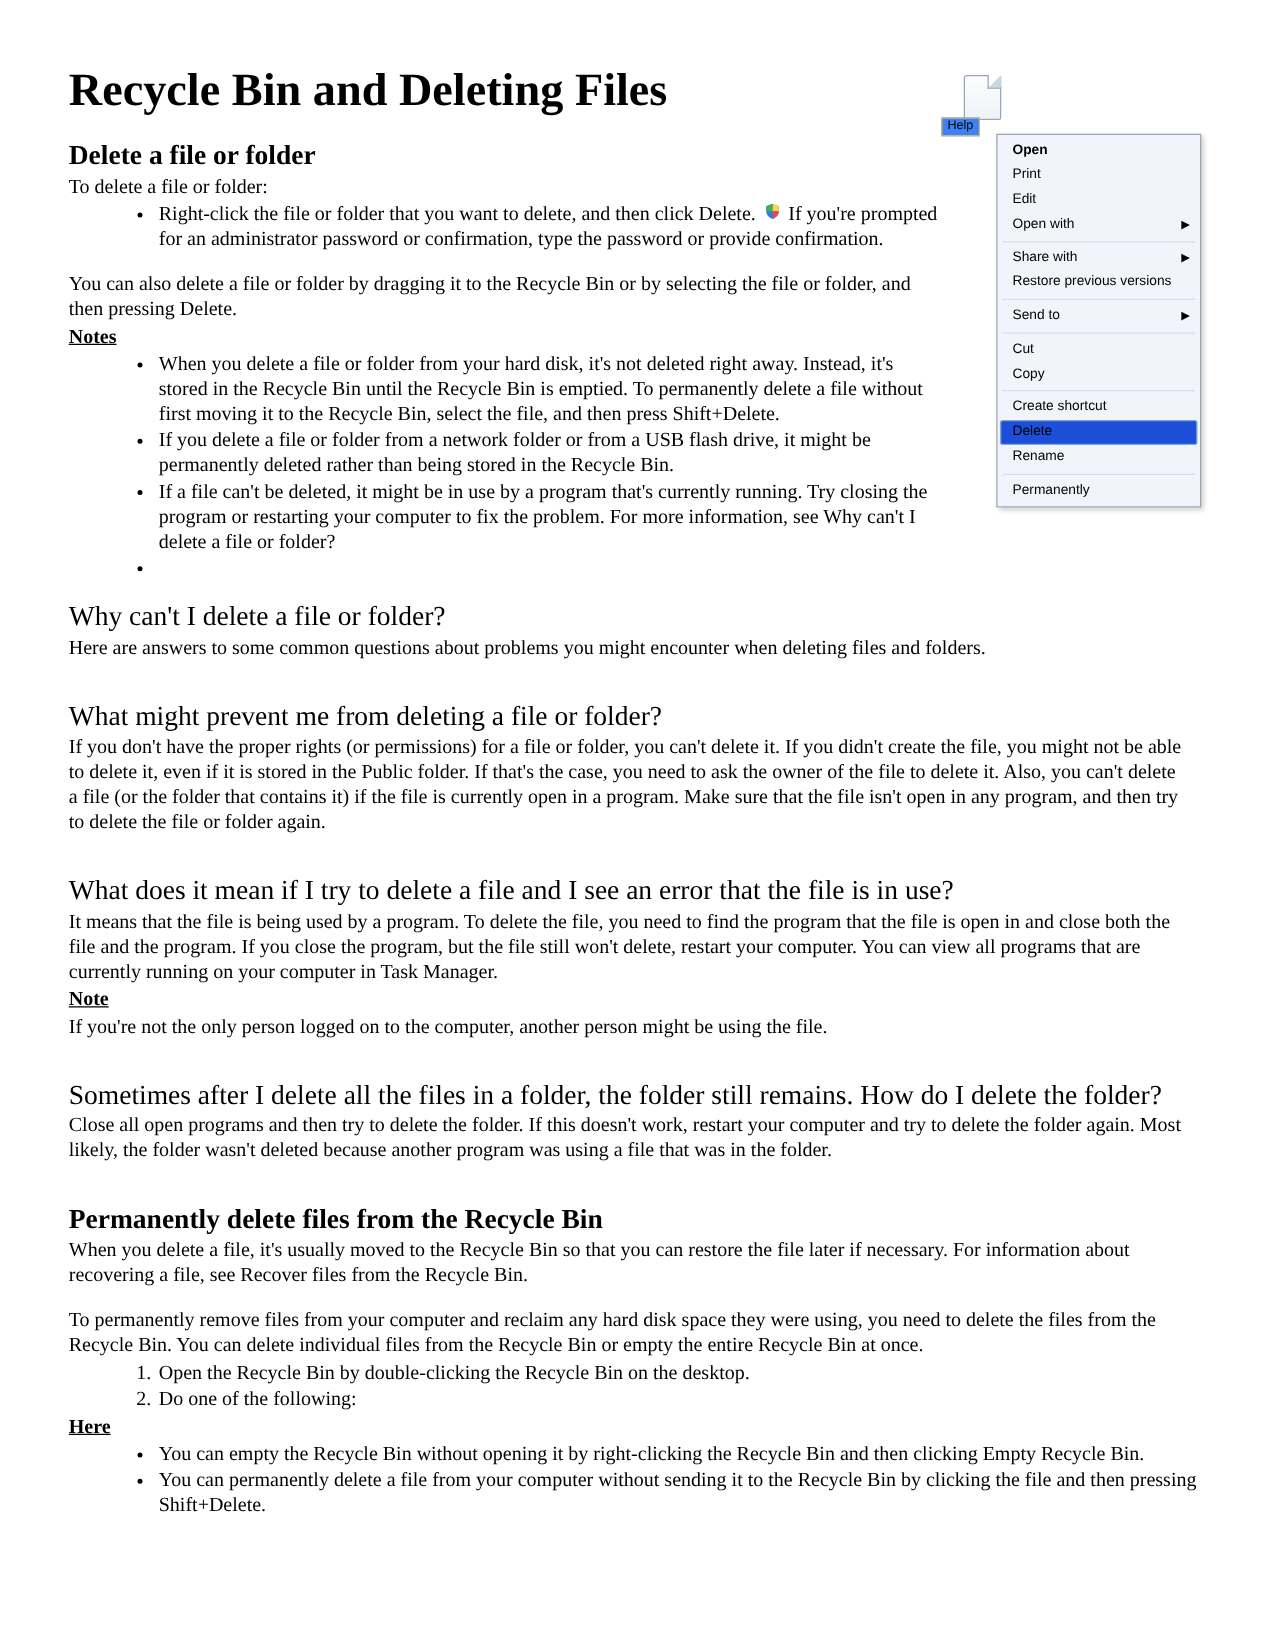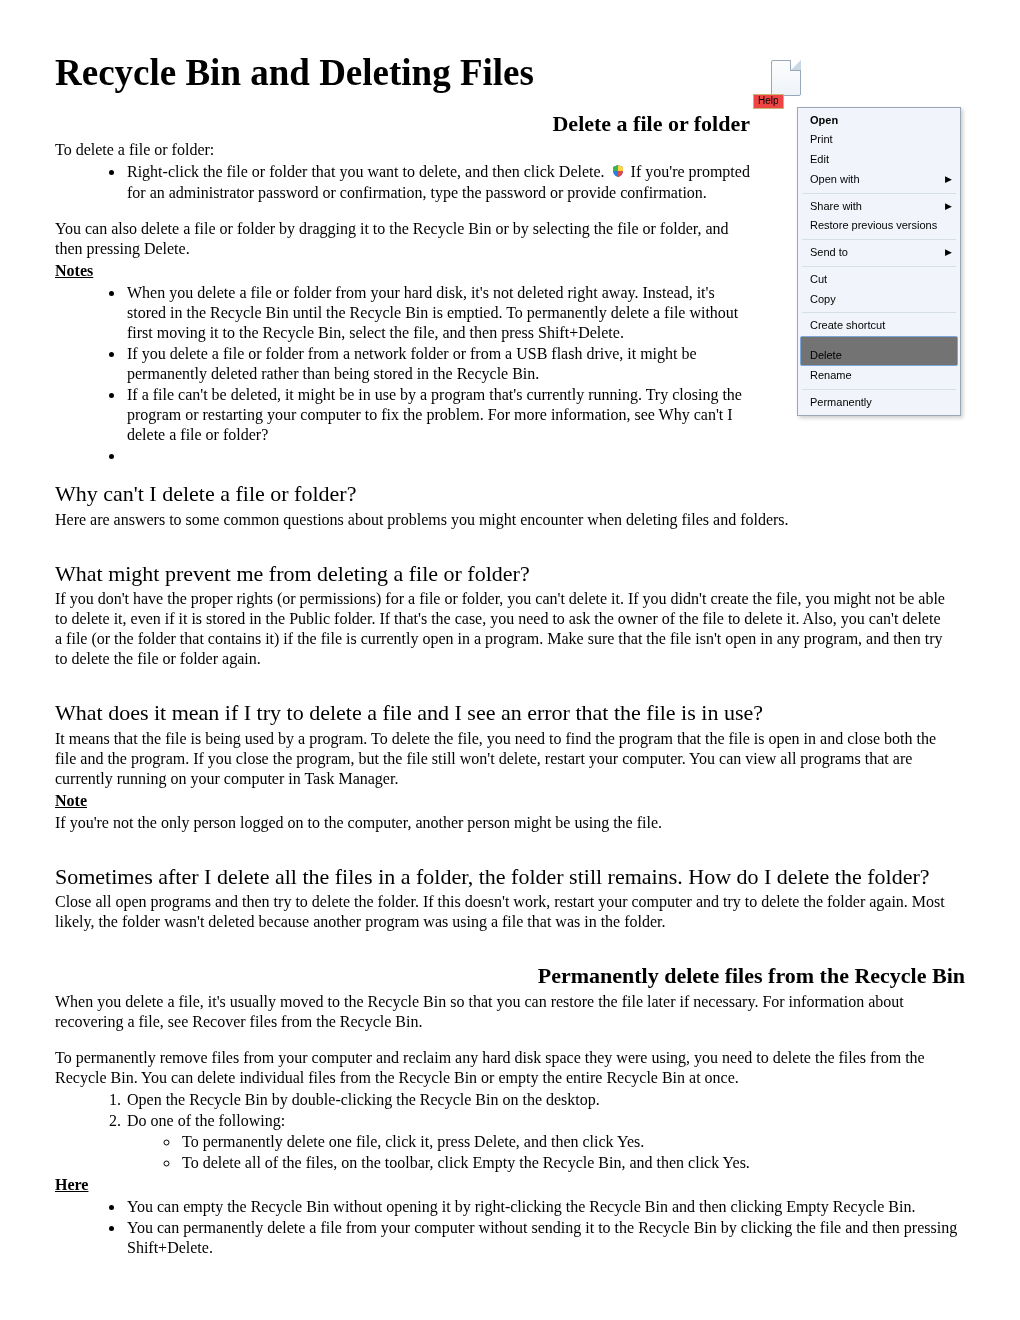--- a/index.html
+++ b/index.html
@@ -14,21 +14,20 @@
   }
   h1 {
     font-size: 37px;
     font-weight: bold;
     margin: 30px 0 8px 0;
   }
   h2 {
     font-size: 22px;
     font-weight: bold;
     margin: 14px 0 2px 0;
-    text-align: right;
   }
   h3 {
     font-size: 22px;
     font-weight: normal;
     margin: 14px 0 2px 0;
   }
   p {
     margin: 0 16px 2px 0;
   }
   ul, ol {
@@ -73,21 +72,21 @@
     content: "";
     position: absolute;
     top: -1px; right: -1px;
     width: 10px; height: 10px;
     background: linear-gradient(135deg,#fff 48%, #c9d6e3 52%);
     border-left: 1px solid #97a8bb;
     border-bottom: 1px solid #97a8bb;
   }
   .help-tag {
     display:inline-block;
-    background:#ef4444;
+    background:#3b82f6;
     border:1px solid #c9b678;
     font-size:10px;
     padding:0 4px;
     margin-left:-12px;
     margin-top:-2px;
     position:relative;
     top:-4px;
   }
   .ctx-menu {
     border: 1px solid #9aa7b6;
@@ -98,24 +97,24 @@
     margin-left: 32px;
     margin-top: -6px;
   }
   .ctx-item {
     padding: 3px 8px 3px 10px;
     white-space: nowrap;
     position: relative;
     cursor: default;
   }
   .ctx-item.sel {
-    background: #737373;
+    background: #1d4ed8;
     border: 1px solid #7da7d9;
     border-radius: 2px;
-    padding: 12px 7px 2px 9px;
+    padding: 2px 7px 2px 9px;
   }
   .ctx-item .arrow {
     position:absolute;
     right:6px;
     top:4px;
     font-size:9px;
   }
   .ctx-sep {
     border-top: 1px solid #d6dee8;
     margin: 3px 2px;
@@ -199,22 +198,18 @@
 <p>Close all open programs and then try to delete the folder. If this doesn't work, restart your computer and try to delete the folder again. Most likely, the folder wasn't deleted because another program was using a file that was in the folder.</p>
 
 <div class="gap"></div>
 <h2>Permanently delete files from the Recycle Bin</h2>
 <p>When you delete a file, it's usually moved to the Recycle Bin so that you can restore the file later if necessary. For information about recovering a file, see Recover files from the Recycle Bin.</p>
 <div class="gap"></div>
 <p>To permanently remove files from your computer and reclaim any hard disk space they were using, you need to delete the files from the Recycle Bin. You can delete individual files from the Recycle Bin or empty the entire Recycle Bin at once.</p>
 <ol id="steps">
     <li>Open the Recycle Bin by double-clicking the Recycle Bin on the desktop.</li>
     <li>Do one of the following:</li>
-    <ul class="inner" style="list-style-type: circle;">
-      <li>To permanently delete one file, click it, press Delete, and then click Yes.</li>
-      <li>To delete all of the files, on the toolbar, click Empty the Recycle Bin, and then click Yes.</li>
-    </ul>
   </ol>
 <p class="bold">Here</p>
 <ul id="tips">
     <li>You can empty the Recycle Bin without opening it by right-clicking the Recycle Bin and then clicking Empty Recycle Bin.</li>
     <li>You can permanently delete a file from your computer without sending it to the Recycle Bin by clicking the file and then pressing Shift+Delete.</li>
   </ul>
 
 </body></html>

